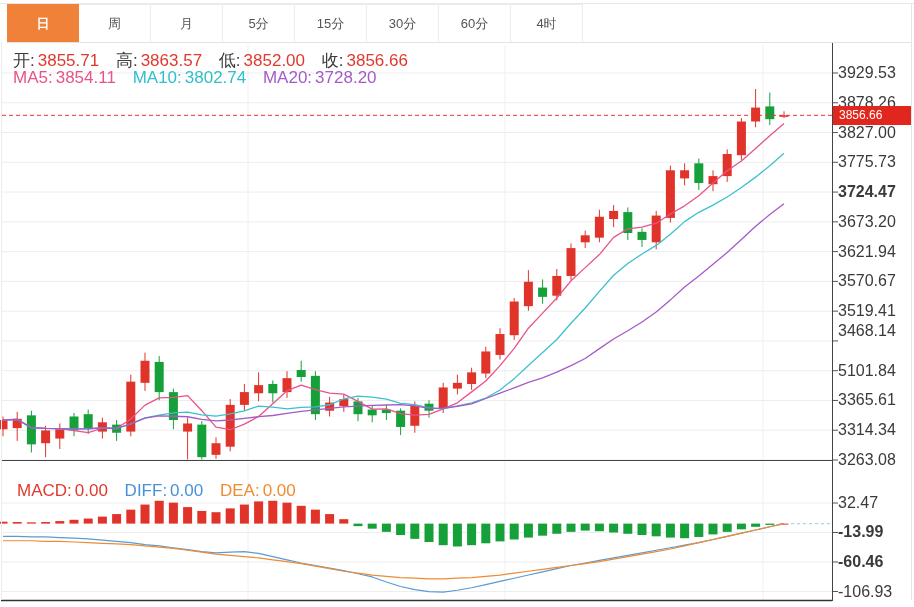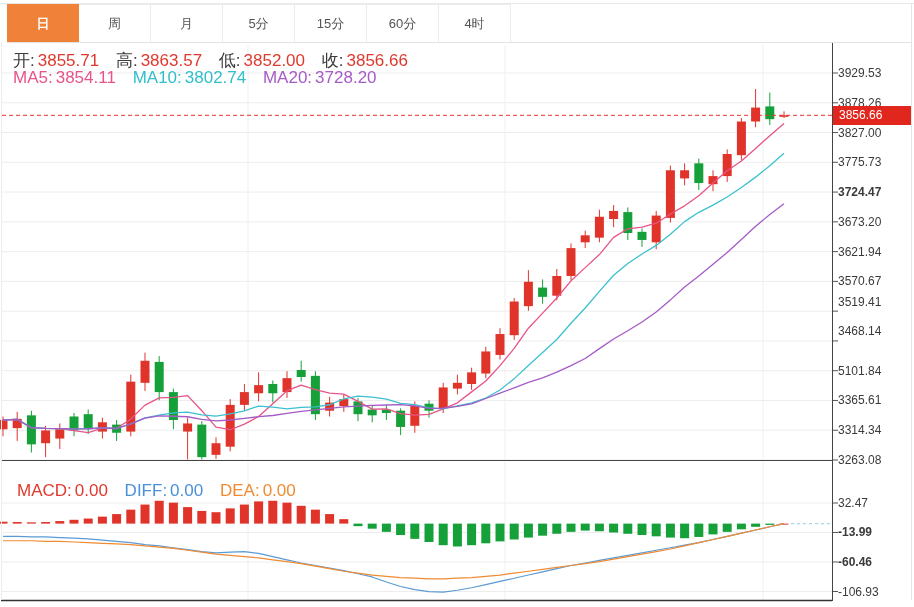--- a/index.html
+++ b/index.html
@@ -11,21 +11,21 @@
   .tab{box-sizing:border-box;width:72px;height:38px;line-height:37px;text-align:center;
        font-size:13px;color:#555;background:#fff;border-top:1px solid #ececec;
        border-right:1px solid #ececec;cursor:pointer;}
   .tab:first-child{border-left:1px solid #ececec;}
   .tab.active{background:#f08138;border-color:#f08138;color:#fff;font-weight:bold;}
   .overlay{position:absolute;font-size:17px;white-space:nowrap;}
   .overlay span{margin-right:3px;}
   .overlay .grp{margin-right:12px;}
   .dark{color:#3c3c3c;} .red{color:#e0392e;} .pink{color:#e8538a;} .cyan{color:#2fbfcb;}
   .purple{color:#a55bc6;} .blue{color:#4a90d9;} .orange{color:#ef8b33;}
-  .axis-label{position:absolute;left:6px;font-size:12px;color:#3a3a3a;line-height:14px;}
+  .axis-label{position:absolute;left:6px;font-size:16px;color:#3a3a3a;line-height:14px;}
   #price-axis,#macd-axis{position:absolute;left:832px;top:0;width:82px;height:607px;}
   .price-tag{position:absolute;left:833px;width:78px;height:19px;background:#e1271d;
              color:#fff;font-size:12px;line-height:19px;padding-left:6px;box-sizing:border-box;
              z-index:5;}
 </style>
 </head>
 <body>
 
 <div class="widget">
 
@@ -254,20 +254,21 @@
       <line x1="1.5" y1="42" x2="1.5" y2="600" stroke="#ececec"></line>
       <line x1="911.5" y1="4" x2="911.5" y2="600" stroke="#e5e5e5"></line>
     </svg>
 
   <div class="tabbar" id="tabbar">
       <div class="tab active">日</div>
       <div class="tab">周</div>
       <div class="tab">月</div>
       <div class="tab">5分</div>
       <div class="tab">15分</div>
+      <div class="tab">30分</div>
       <div class="tab">60分</div>
       <div class="tab">4时</div>
     </div>
 
   <div class="overlay" style="left:13px;top:49px;">
     <span class="dark">开:</span><span class="red grp">3855.71</span>
     <span class="dark">高:</span><span class="red grp">3863.57</span>
     <span class="dark">低:</span><span class="red grp">3852.00</span>
     <span class="dark">收:</span><span class="red">3856.66</span>
   </div>
@@ -286,21 +287,21 @@
 
   <div id="price-axis">
       <div class="axis-label" style="top: 66px;">3929.53</div>
       <div class="axis-label" style="top: 95.7719px;">3878.26</div>
       <div class="axis-label" style="top: 125.538px;">3827.00</div>
       <div class="axis-label" style="top: 155.31px;">3775.73</div>
       <div class="axis-label" style="top: 185.076px; font-weight: bold;">3724.47</div>
       <div class="axis-label" style="top: 214.848px;">3673.20</div>
       <div class="axis-label" style="top: 244.614px;">3621.94</div>
       <div class="axis-label" style="top: 274.386px;">3570.67</div>
-      <div class="axis-label" style="top: 295px;">3519.41</div>
+      <div class="axis-label" style="top: 304px;">3519.41</div>
       <div class="axis-label" style="top: 324px;">3468.14</div>
       <div class="axis-label" style="top: 363.696px;">5101.84</div>
       <div class="axis-label" style="top: 393.462px;">3365.61</div>
       <div class="axis-label" style="top: 423.234px;">3314.34</div>
       <div class="axis-label" style="top: 453px;">3263.08</div>
     </div>
   <div id="macd-axis">
       <div class="axis-label" style="top: 496px;">32.47</div>
       <div class="axis-label" style="top: 525.496px; font-weight: bold;">-13.99</div>
       <div class="axis-label" style="top: 554.998px; font-weight: bold;">-60.46</div>

